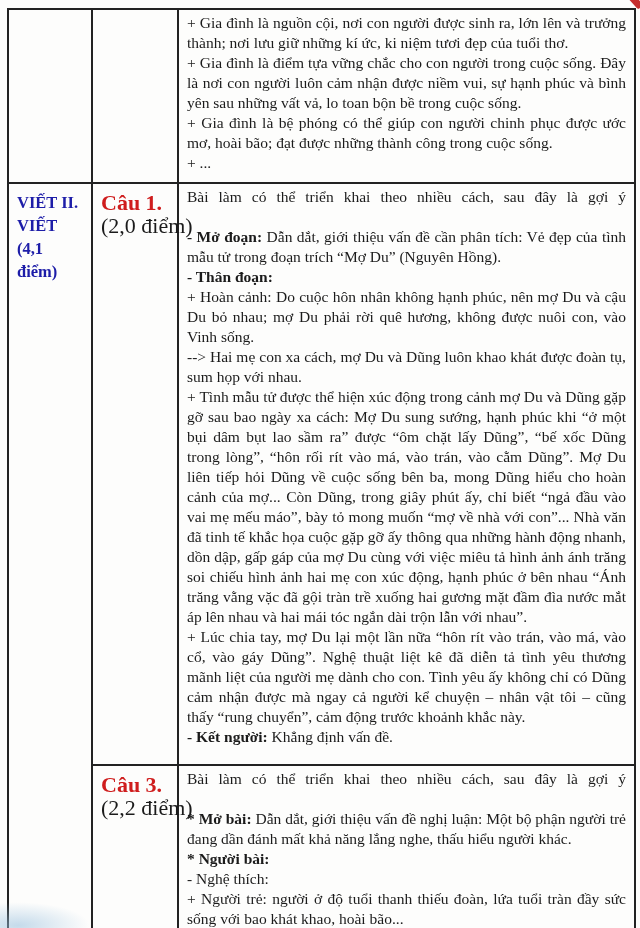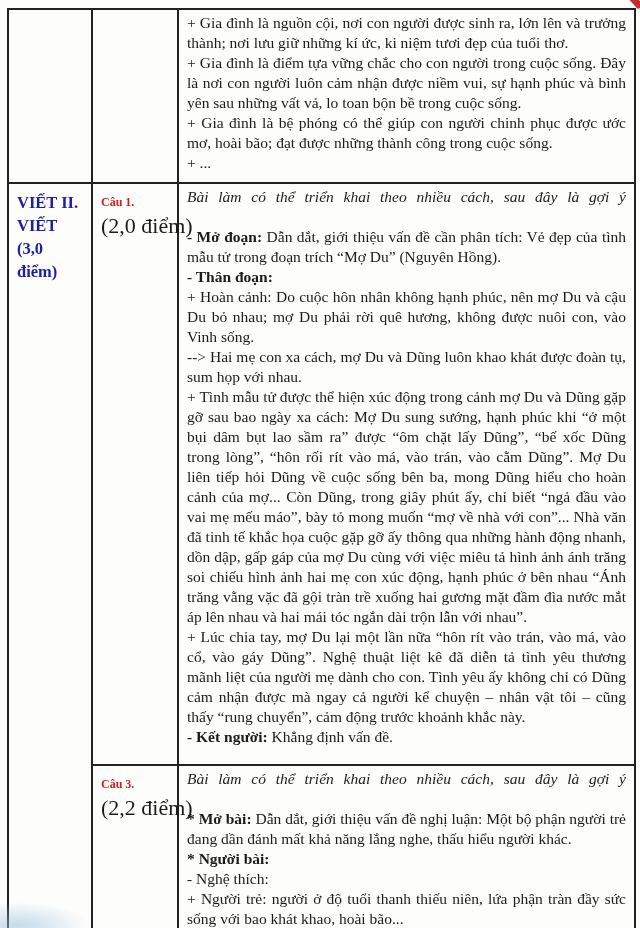--- a/index.html
+++ b/index.html
@@ -43,35 +43,34 @@
     padding-top: 7px;
     text-align: left;
   }
   td.q-cell {
     padding-top: 7px;
     line-height: 23px;
   }
   .q-label {
     color: #cf1d1d;
     font-weight: bold;
-    font-size: 12px;
+    font-size: 22px;
   }
   .q-points {
     font-weight: normal;
     font-size: 22px;
     white-space: nowrap;
   }
   td.content-cell {
     text-align: justify;
   }
   p.para {
     margin: 0;
   }
   p.intro {
-    font-style: italic;
     text-align: justify;
     text-align-last: justify;
   }
   p.spacer {
     height: 20px;
   }
   
   .corner-mark {
     position: absolute;
     top: -6px;
@@ -115,21 +114,21 @@
               <p class="para"><span>+ Gia đình là điểm tựa vững chắc cho con người trong cuộc sống. Đây là nơi con người luôn cảm nhận được niềm vui, sự hạnh phúc và bình yên sau những vất vả, lo toan bộn bề trong cuộc sống.</span></p>
               <p class="para"><span>+ Gia đình là bệ phóng có thể giúp con người chinh phục được ước mơ, hoài bão; đạt được những thành công trong cuộc sống.</span></p>
               <p class="para"><span>+ ...</span></p>
             </div>
         </td>
       </tr>
       <tr>
         <td class="part-cell" rowspan="2">
           <div>VIẾT II.</div>
           <div>VIẾT</div>
-          <div>(3,0 điểm)</div>
+          <div>(4,1 điểm)</div>
         </td>
         <td class="q-cell" style="height:570px">
           <div class="q-label">Câu 1.</div>
           <div class="q-points">(2,0 điểm)</div>
         </td>
         <td class="content-cell">
           <div>
               <p class="para intro"><span>Bài làm có thể triển khai theo nhiều cách, sau đây là gợi ý</span></p>
               <p class="para spacer"></p>
               <p class="para"><b>- Mở đoạn:</b><span> Dẫn dắt, giới thiệu vấn đề cần phân tích: Vẻ đẹp của tình mẫu tử trong đoạn trích “Mợ Du” (Nguyên Hồng).</span></p>
@@ -147,21 +146,21 @@
           <div class="q-label">Câu 3.</div>
           <div class="q-points">(2,2 điểm)</div>
         </td>
         <td class="content-cell">
           <div>
               <p class="para intro"><span>Bài làm có thể triển khai theo nhiều cách, sau đây là gợi ý</span></p>
               <p class="para spacer"></p>
               <p class="para"><b>* Mở bài:</b><span> Dẫn dắt, giới thiệu vấn đề nghị luận: Một bộ phận người trẻ đang dần đánh mất khả năng lắng nghe, thấu hiểu người khác.</span></p>
               <p class="para"><b>* Người bài:</b></p>
               <p class="para"><span>- Nghệ thích:</span></p>
-              <p class="para"><span>+ Người trẻ: người ở độ tuổi thanh thiếu niên, lứa phận tràn đầy sức sống với bao khát khao, hoài bão...</span></p>
+              <p class="para"><span>+ Người trẻ: người ở độ tuổi thanh thiếu đoàn, lứa tuổi tràn đầy sức sống với bao khát khao, hoài bão...</span></p>
             </div>
         </td>
       </tr>
     </tbody>
   </table>
 
   <div class="smudge-bl"></div>
 
 </div>
 

